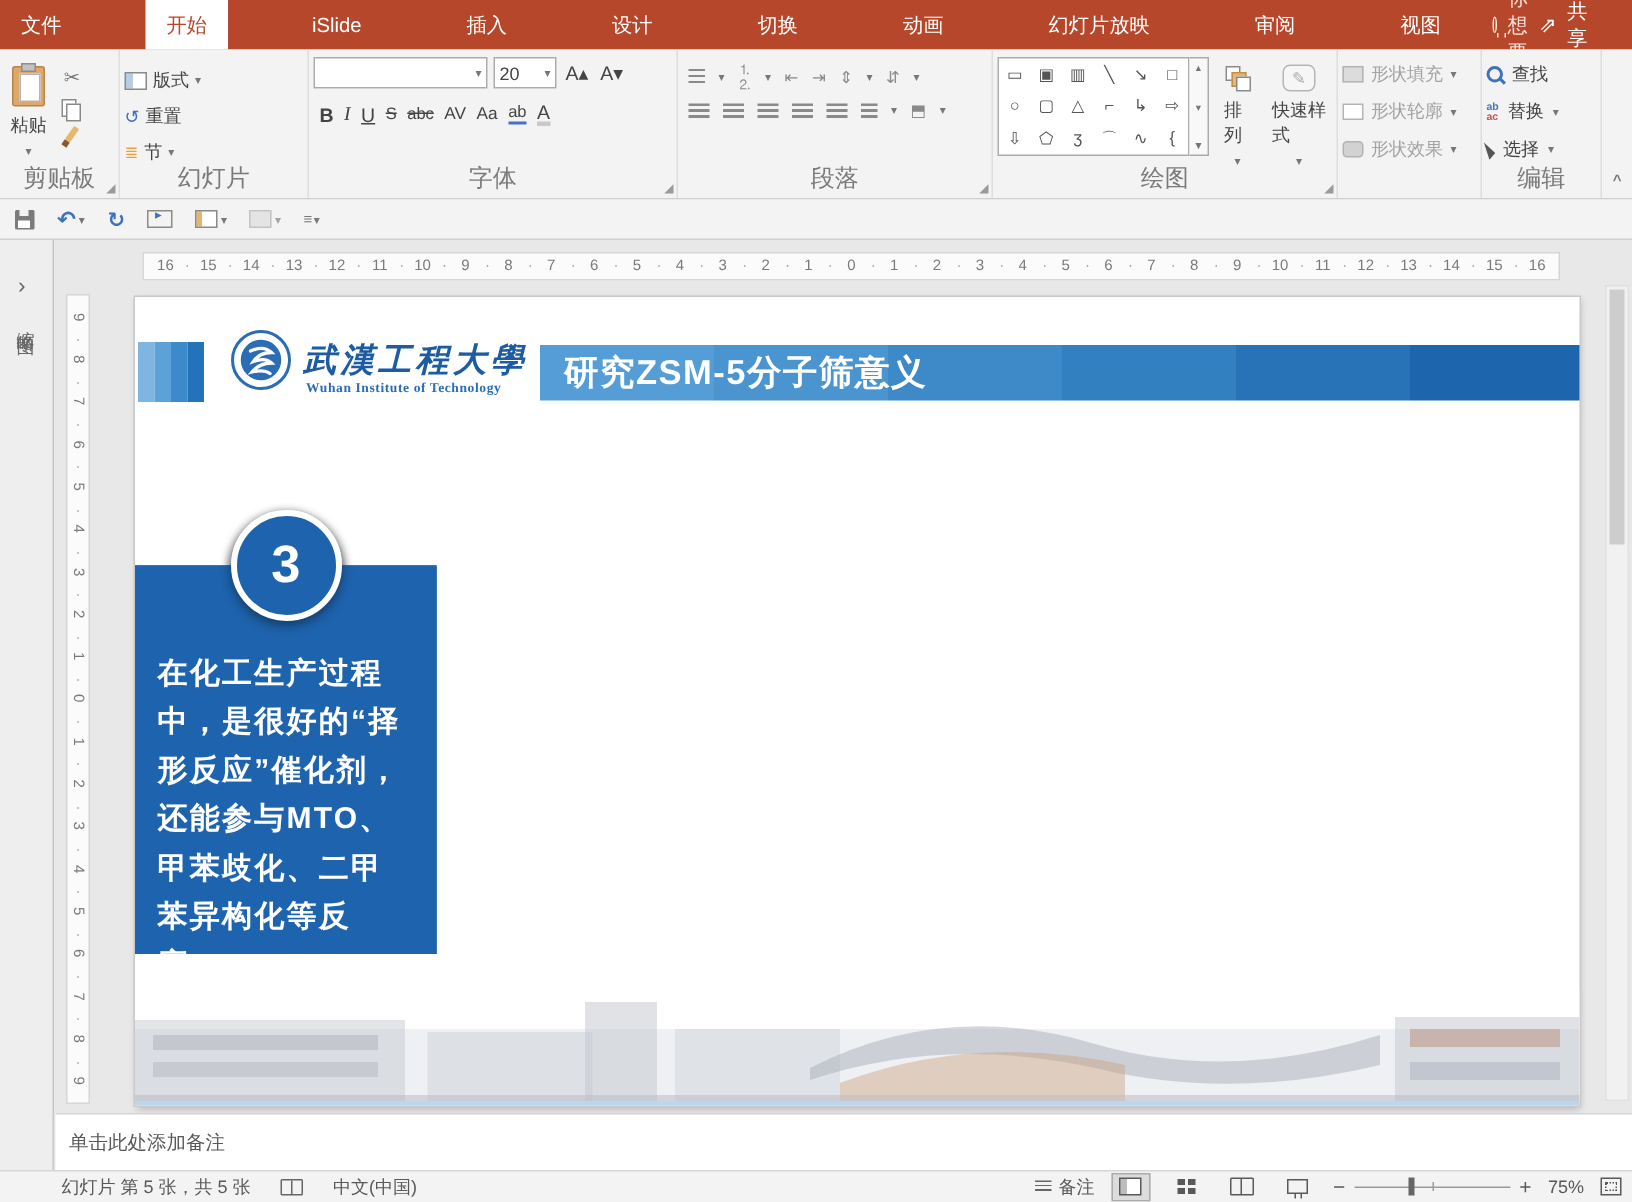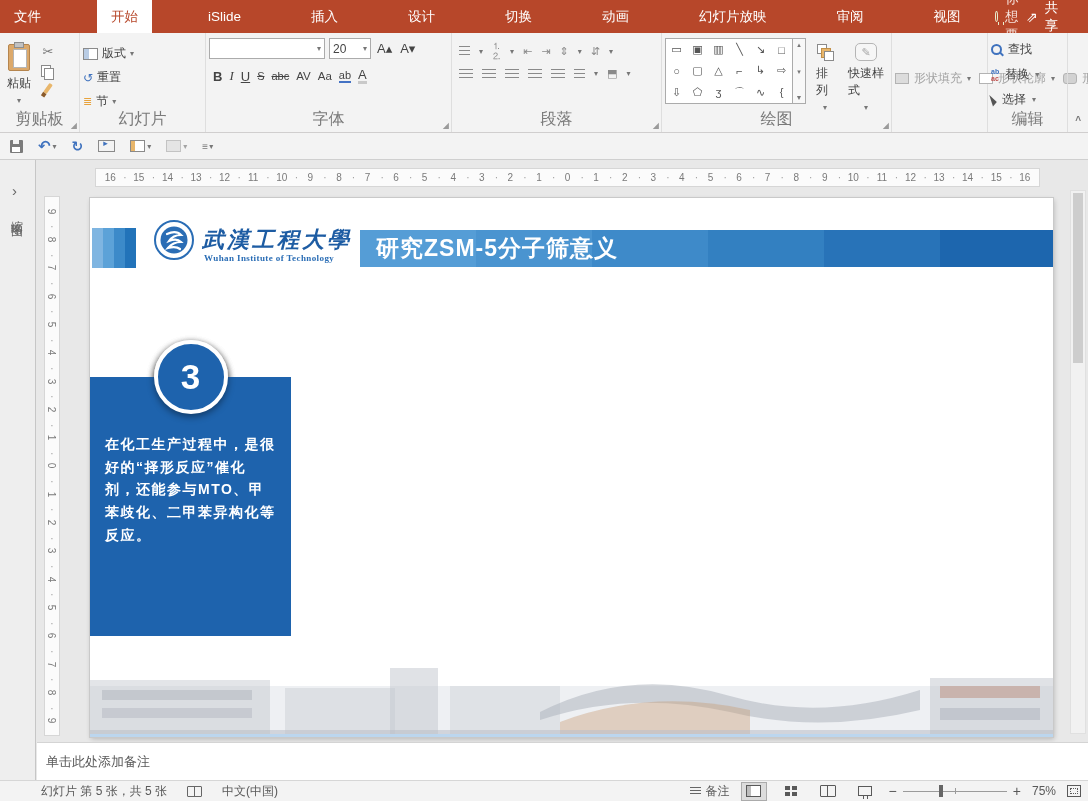--- a/index.html
+++ b/index.html
@@ -83,21 +83,21 @@
   .shapes-grid{width:126px;height:64px;background:#fff;border:1px solid #ababab;display:grid;grid-template-columns:repeat(6,1fr);grid-template-rows:repeat(3,1fr);}
   .shape-cell{display:flex;align-items:center;justify-content:center;font-size:11px;color:#555;}
   .shapes-scroll{width:13px;height:66px;border:1px solid #ababab;border-left:none;background:#f8f8f8;display:flex;flex-direction:column;align-items:center;justify-content:space-between;font-size:7px;color:#777;padding:2px 0;box-sizing:border-box;}
   .icon-arrange{width:17px;height:17px;position:relative;margin-top:2px;}
   .icon-arrange::before{content:"";position:absolute;left:0;top:0;width:8px;height:8px;background:#fff;border:1px solid #8a8a8a;}
   .icon-arrange i{position:absolute;left:4px;top:4px;width:8px;height:8px;background:#E8B66B;border:1px solid #c29048;}
   .icon-arrange::after{content:"";position:absolute;right:0;bottom:0;width:8px;height:8px;background:#fff;border:1px solid #8a8a8a;}
   .icon-qstyle{width:20px;height:18px;border:1.5px solid #b5b5b5;border-radius:5px;background:#f6f6f6;color:#a8a8a8;font-size:11px;display:flex;align-items:center;justify-content:center;margin-top:1px;}
 
   
-  .g-shapestyles{width:96px;display:flex;flex-direction:row;gap:8px;padding-top:8px;font-size:12px;}
+  .g-shapestyles{width:96px;display:flex;flex-direction:column;gap:8px;padding-top:8px;font-size:12px;}
   .ssrow{display:flex;align-items:center;gap:5px;white-space:nowrap;}
   .icon-fill{width:12px;height:9px;background:#dcdcdc;border:1px solid #b3b3b3;}
   .icon-outline{width:12px;height:9px;background:#fff;border:1px solid #b3b3b3;}
   .icon-effects{width:12px;height:9px;background:#d2d2d2;border:1px solid #b3b3b3;border-radius:3px;}
 
   
   .g-edit{width:80px;display:flex;flex-direction:column;gap:8px;padding-top:8px;font-size:12px;}
   .erow{display:flex;align-items:center;gap:6px;white-space:nowrap;}
   .icon-search{width:7px;height:7px;border:2px solid #3F72BE;border-radius:50%;position:relative;}
   .icon-search::after{content:"";position:absolute;width:5px;height:2px;background:#3F72BE;transform:rotate(45deg);right:-4px;bottom:-2px;}
@@ -149,21 +149,21 @@
   .title-bar{position:absolute;left:270px;top:32px;width:693px;height:37px;
     background:linear-gradient(90deg,#559DD6 0 116px,#4A94D0 116px 232px,#3E8AC9 232px 348px,#3380C1 348px 464px,#2873B8 464px 580px,#1D66AE 580px);}
   .title-text{padding-left:16px;line-height:37px;color:#fff;font-weight:bold;font-size:23px;letter-spacing:1px;white-space:nowrap;}
 
   .zbox{position:absolute;width:201px;height:259px;top:179px;background:#1E63AD;}
   .zcircle{position:absolute;top:-37px;left:50%;margin-left:-37px;width:66px;height:66px;background:#1E63AD;border:4px solid #fff;border-radius:50%;box-shadow:0 3px 7px rgba(0,0,0,.4);display:flex;align-items:center;justify-content:center;color:#fff;font-size:35px;font-weight:bold;}
   .zcontent{padding:56px 15px 0;color:#fff;}
   .zcontent p{margin:0 0 14px;}
   .zcontent p:empty{display:none;margin:0;}
   .style-script .zcontent{font-family:"DejaVu Serif",serif;font-style:italic;font-size:16.5px;line-height:1.95;letter-spacing:2.5px;}
-  .style-boldface .zcontent{font-weight:bold;font-size:14px;line-height:1.62;letter-spacing:1.5px;}
+  .style-boldface .zcontent{font-weight:bold;font-size:20px;line-height:1.62;letter-spacing:1.5px;}
 
   .campus{position:absolute;left:0;bottom:3px;width:963px;height:74px;}
   .slide-bottom-bar{position:absolute;left:0;bottom:0;width:963px;height:3px;background:#bcd6ee;}
 
   
   .notes{position:absolute;left:37px;right:0;bottom:0;height:38px;background:#fff;border-top:1px solid #d4d4d4;box-sizing:border-box;display:flex;align-items:center;}
   .notes-text{margin-left:9px;font-size:13px;color:#595959;}
 
   
   .statusbar{position:absolute;left:0;right:0;bottom:0;height:21px;background:#f3f3f3;border-top:1px solid #d6d6d6;display:flex;align-items:center;font-size:12px;color:#595959;box-sizing:border-box;}

